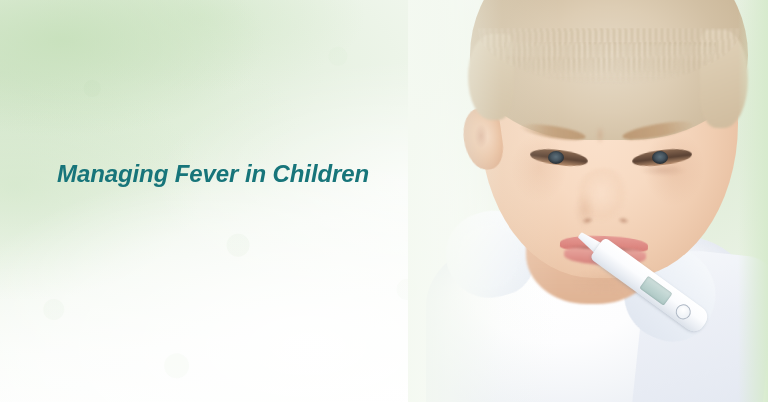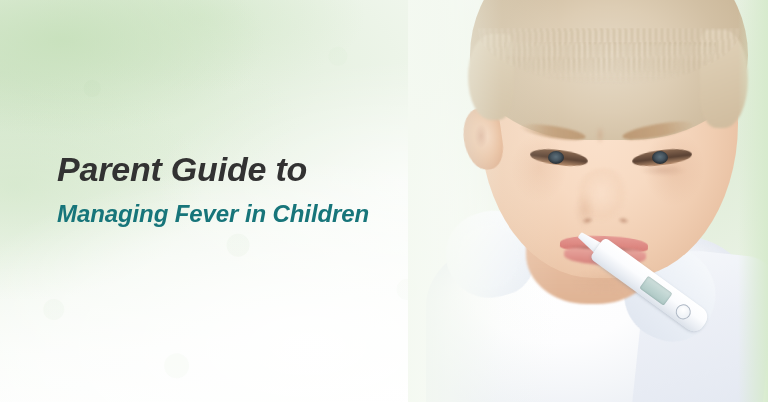--- a/index.html
+++ b/index.html
@@ -603,17 +603,16 @@
         <div class="thermo-lcd"></div>
         <div class="thermo-btn"></div>
       </div>
     </div>
 
     <div class="photo-soften"></div>
     <div class="photo-edge-right"></div>
   </div>
 
   <div class="text-block">
-    <h1 class="headline">Parent Guide to</h1>
     <h2 class="subhead">Managing Fever in Children</h2>
   </div>
 
 </div>
 
 </body></html>

